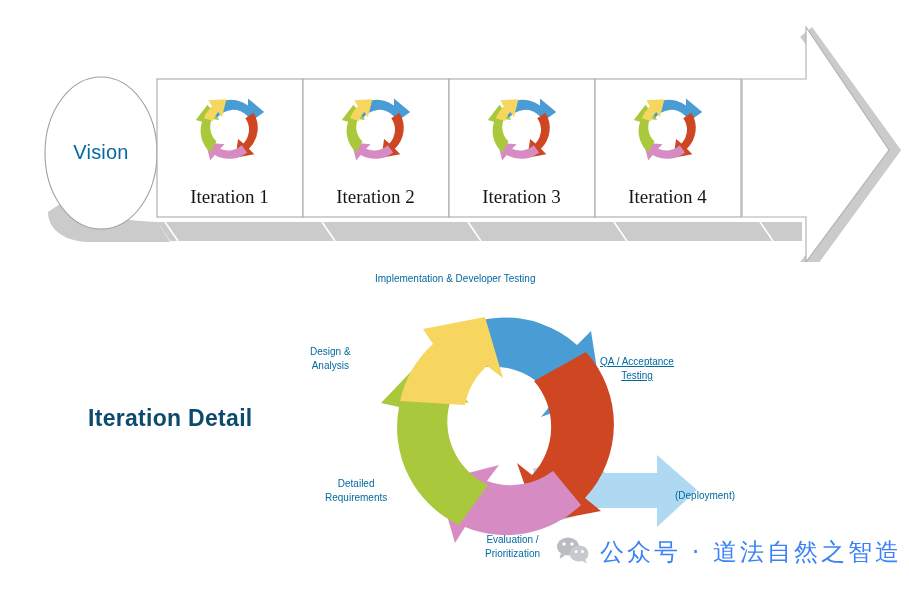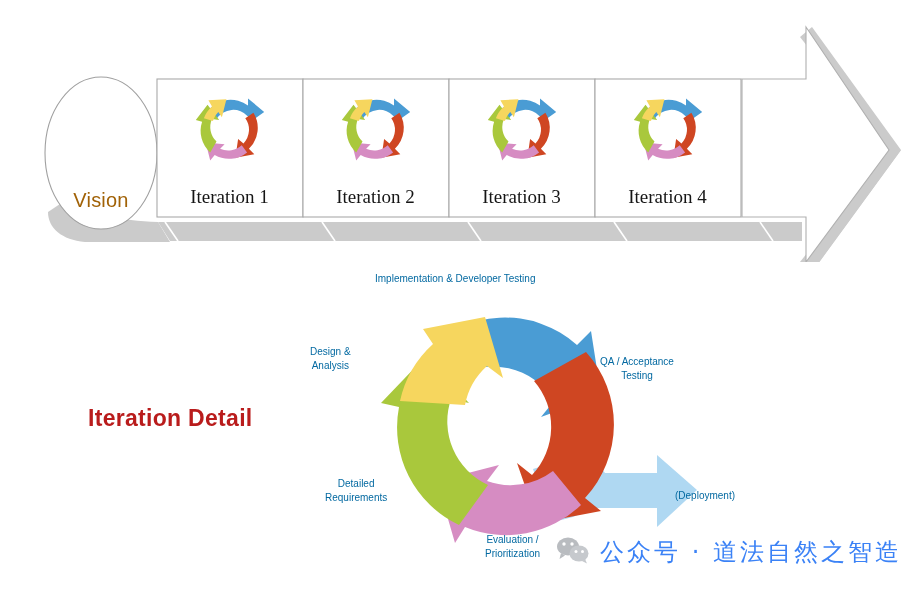--- a/index.html
+++ b/index.html
@@ -15,53 +15,52 @@
     background: #ffffff;
   }
 
   
   #banner { position: absolute; left: 0; top: 0; width: 909px; height: 262px; }
   #banner-svg { position: absolute; left: 0; top: 0; }
 
   .banner-label {
     position: absolute;
     font-size: 20px;
-    color: #a16207;
+    color: #0369a1;
     white-space: nowrap;
     letter-spacing: .2px;
-    margin-top: 48px;
   }
   #vision-label { left: 63px; top: 141px; width: 76px; text-align: center; }
   #continue-label { left: 750px; top: 141px; width: 100px; text-align: center; }
 
   .iter-box { position: absolute; top: 80px; width: 113px; height: 136px; }
   .iter-label {
     position: absolute; left: 0; bottom: 8px; width: 100%;
     text-align: center; font-size: 19px; color: #151515; white-space: nowrap; font-family: Liberation Serif, serif;
   }
   .iter-cycle { position: absolute; left: 50%; top: 4px; transform: translateX(-50%); }
 
   
   #detail { position: absolute; left: 0; top: 255px; width: 909px; height: 337px; }
   #detail-title {
     position: absolute; left: 88px; top: 150px;
-    font-size: 23px; font-weight: bold; color: #b91c1c;
+    font-size: 23px; font-weight: bold; color: #0c4a6e;
     letter-spacing: .3px; white-space: nowrap;
   }
   #cycle-svg { position: absolute; left: 330px; top: 30px; }
 
   .cyc-label {
     position: absolute; font-size: 10px; color: #0369a1;
     line-height: 1.42; white-space: nowrap;
   }
   .cyc-label.c { text-align: center; }
   .cyc-label.l { text-align: left; }
 
   #lbl-impl  { left: 375px; top: 17px; }
-  #lbl-qa    { left: 600px; top: 100px; text-align: center; }
+  #lbl-qa    { left: 600px; top: 100px; text-align: center; text-decoration: underline; }
   #lbl-deploy{ left: 675px; top: 234px; }
   #lbl-eval  { left: 485px; top: 278px; text-align: center; }
   #lbl-req   { left: 325px; top: 222px; text-align: center; }
   #lbl-design{ left: 310px; top: 90px; text-align: center; }
 
   
   #watermark {
     position: absolute; left: 556px; top: 536px;
     display: flex; align-items: center; gap: 10px;
     opacity: 1;

